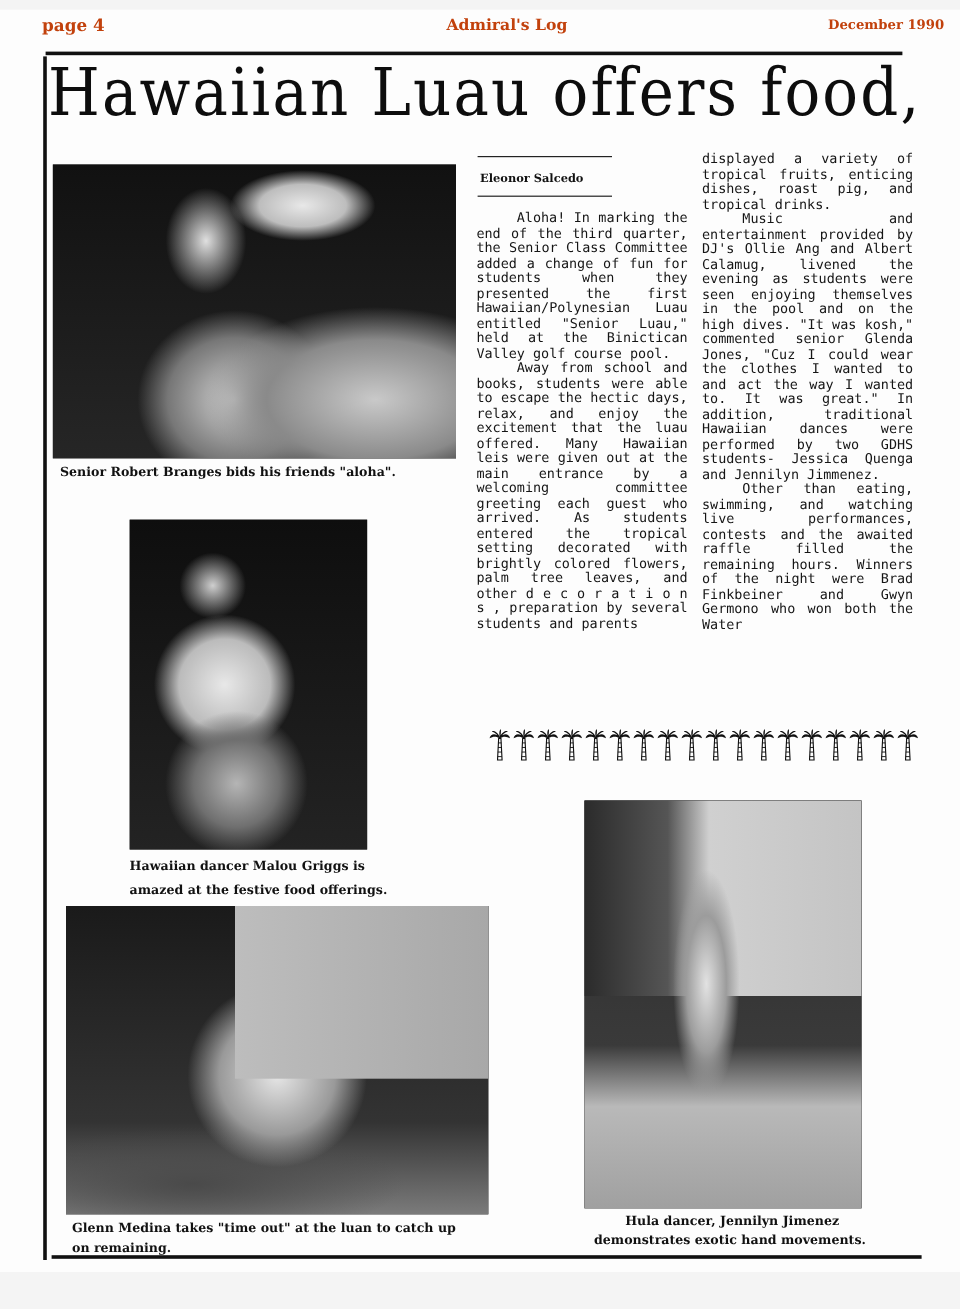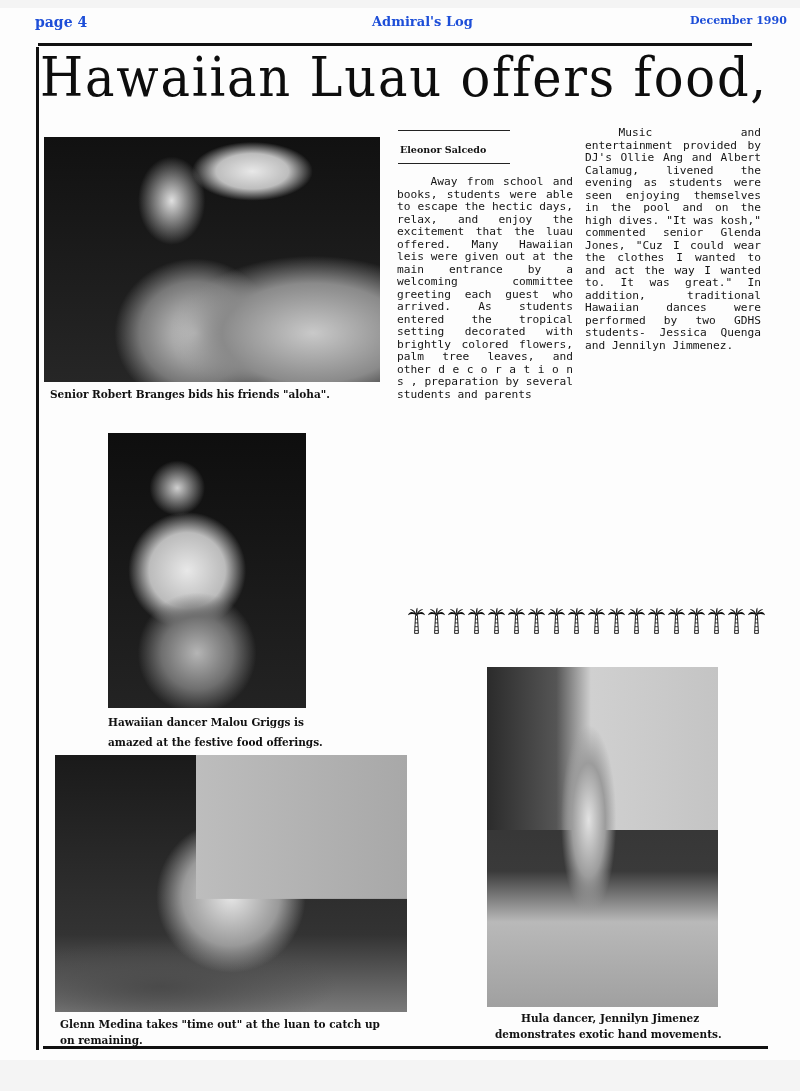--- a/index.html
+++ b/index.html
@@ -6,21 +6,21 @@
     body {
       width: 800px; height: 1091px; position: relative; overflow: hidden;
       background: #f4f4f4;
       font-family: "DejaVu Sans Mono", monospace;
       color: #111;
     }
     .paper {
       position: absolute; left: 0; top: 8px; width: 800px; height: 1052px;
       background: #fdfdfd;
     }
-    .topbar { position: absolute; top: 14px; font-family: "DejaVu Serif", serif; font-weight: bold; font-size: 13px; color: #1d4ed8; }
+    .topbar { position: absolute; top: 14px; font-family: "DejaVu Serif", serif; font-weight: bold; font-size: 13px; color: #c2410c; }
     .pg { left: 35px; font-size: 14px; }
     .mast { left: 346px; font-size: 13px; margin-left: 26px; }
     .date { left: 690px; font-size: 11px; }
     .rule-top { position: absolute; left: 38px; top: 43px; width: 714px; height: 3px; background: #111; }
     .frame-left { position: absolute; left: 36px; top: 47px; width: 3px; height: 1003px; background: #111; }
     .rule-bottom { position: absolute; left: 43px; top: 1046px; width: 725px; height: 3px; background: #111; }
     .headline {
       position: absolute; left: 40px; top: 50px;
       font-family: "DejaVu Serif", serif; font-size: 55px; letter-spacing: 2px;
       transform: scaleX(0.9); transform-origin: left top; white-space: nowrap;
@@ -79,25 +79,28 @@
   <div class="shade" style="background: radial-gradient(ellipse 12% 28% at 44% 45%, #e2e2e2 0%, #9c9c9c 60%, transparent 100%), linear-gradient(90deg, #2b2b2b 0%, #555 30%, #d0d0d0 45%, #c4c4c4 100%) top/100% 48% no-repeat, linear-gradient(#2a2a2a 0%, #3a3a3a 60%, #b9b9b9 75%, #a0a0a0 100%);"></div>
 </div>
 <div class="caption" style="left:495px; top:1008px;margin-left:26px;">Hula dancer, Jennilyn Jimenez</div>
 <div class="caption" style="left:495px; top:1024px;">demonstrates exotic hand movements.</div>
 
 <div class="byline-rule" style="top:130px;"></div>
 <div class="byline">Eleonor Salcedo</div>
 <div class="byline-rule" style="top:163px;"></div>
 
 <div class="col" style="left:397px; top:176px;">
+  <p>Aloha! In marking the end of the third quarter, the Senior Class Committee added a change of fun for students when they presented the first Hawaiian/Polynesian Luau entitled "Senior Luau," held at the Binictican Valley golf course pool.</p>
   <p>Away from school and books, students were able to escape the hectic days, relax, and enjoy the excitement that the luau offered. Many Hawaiian leis were given out at the main entrance by a welcoming committee greeting each guest who arrived. As students entered the tropical setting decorated with brightly colored flowers, palm tree leaves, and other d e c o r a t i o n s , preparation by several students and parents</p>
 </div>
 
 <div class="col" style="left:585px; top:127px;">
+  <p class="first-line" style="text-indent:0">displayed a variety of tropical fruits, enticing dishes, roast pig, and tropical drinks.</p>
   <p>Music and entertainment provided by DJ's Ollie Ang and Albert Calamug, livened the evening as students were seen enjoying themselves in the pool and on the high dives. "It was kosh," commented senior Glenda Jones, "Cuz I could wear the clothes I wanted to and act the way I wanted to. It was great." In addition, traditional Hawaiian dances were performed by two GDHS students- Jessica Quenga and Jennilyn Jimmenez.</p>
+  <p>Other than eating, swimming, and watching live performances, contests and the awaited raffle filled the remaining hours. Winners of the night were Brad Finkbeiner and Gwyn Germono who won both the Water</p>
 </div>
 
 <div class="palms" id="palms">
     <svg viewBox="0 0 20 30" class="palm">
       <path d="M10 8 C6 4 2 5 1 9 C4 7 7 7 10 9 Z M10 8 C14 4 18 5 19 9 C16 7 13 7 10 9 Z M10 8 C8 3 4 2 3 3 C6 4 8 6 10 9 Z M10 8 C12 3 16 2 17 3 C14 4 12 6 10 9 Z M10 8 C9 4 10 1 11 1 C11 4 11 6 10 9 Z" fill="#111"></path>
       <path d="M9 9 Q8.5 18 8 28 L12 28 Q11.5 18 11 9 Z" fill="#fff" stroke="#111" stroke-width="1"></path>
       <path d="M8.6 13 H11.4 M8.4 17 H11.6 M8.3 21 H11.7 M8.2 25 H11.8" stroke="#111" stroke-width="0.8"></path>
     </svg>
     <svg viewBox="0 0 20 30" class="palm">
       <path d="M10 8 C6 4 2 5 1 9 C4 7 7 7 10 9 Z M10 8 C14 4 18 5 19 9 C16 7 13 7 10 9 Z M10 8 C8 3 4 2 3 3 C6 4 8 6 10 9 Z M10 8 C12 3 16 2 17 3 C14 4 12 6 10 9 Z M10 8 C9 4 10 1 11 1 C11 4 11 6 10 9 Z" fill="#111"></path>

